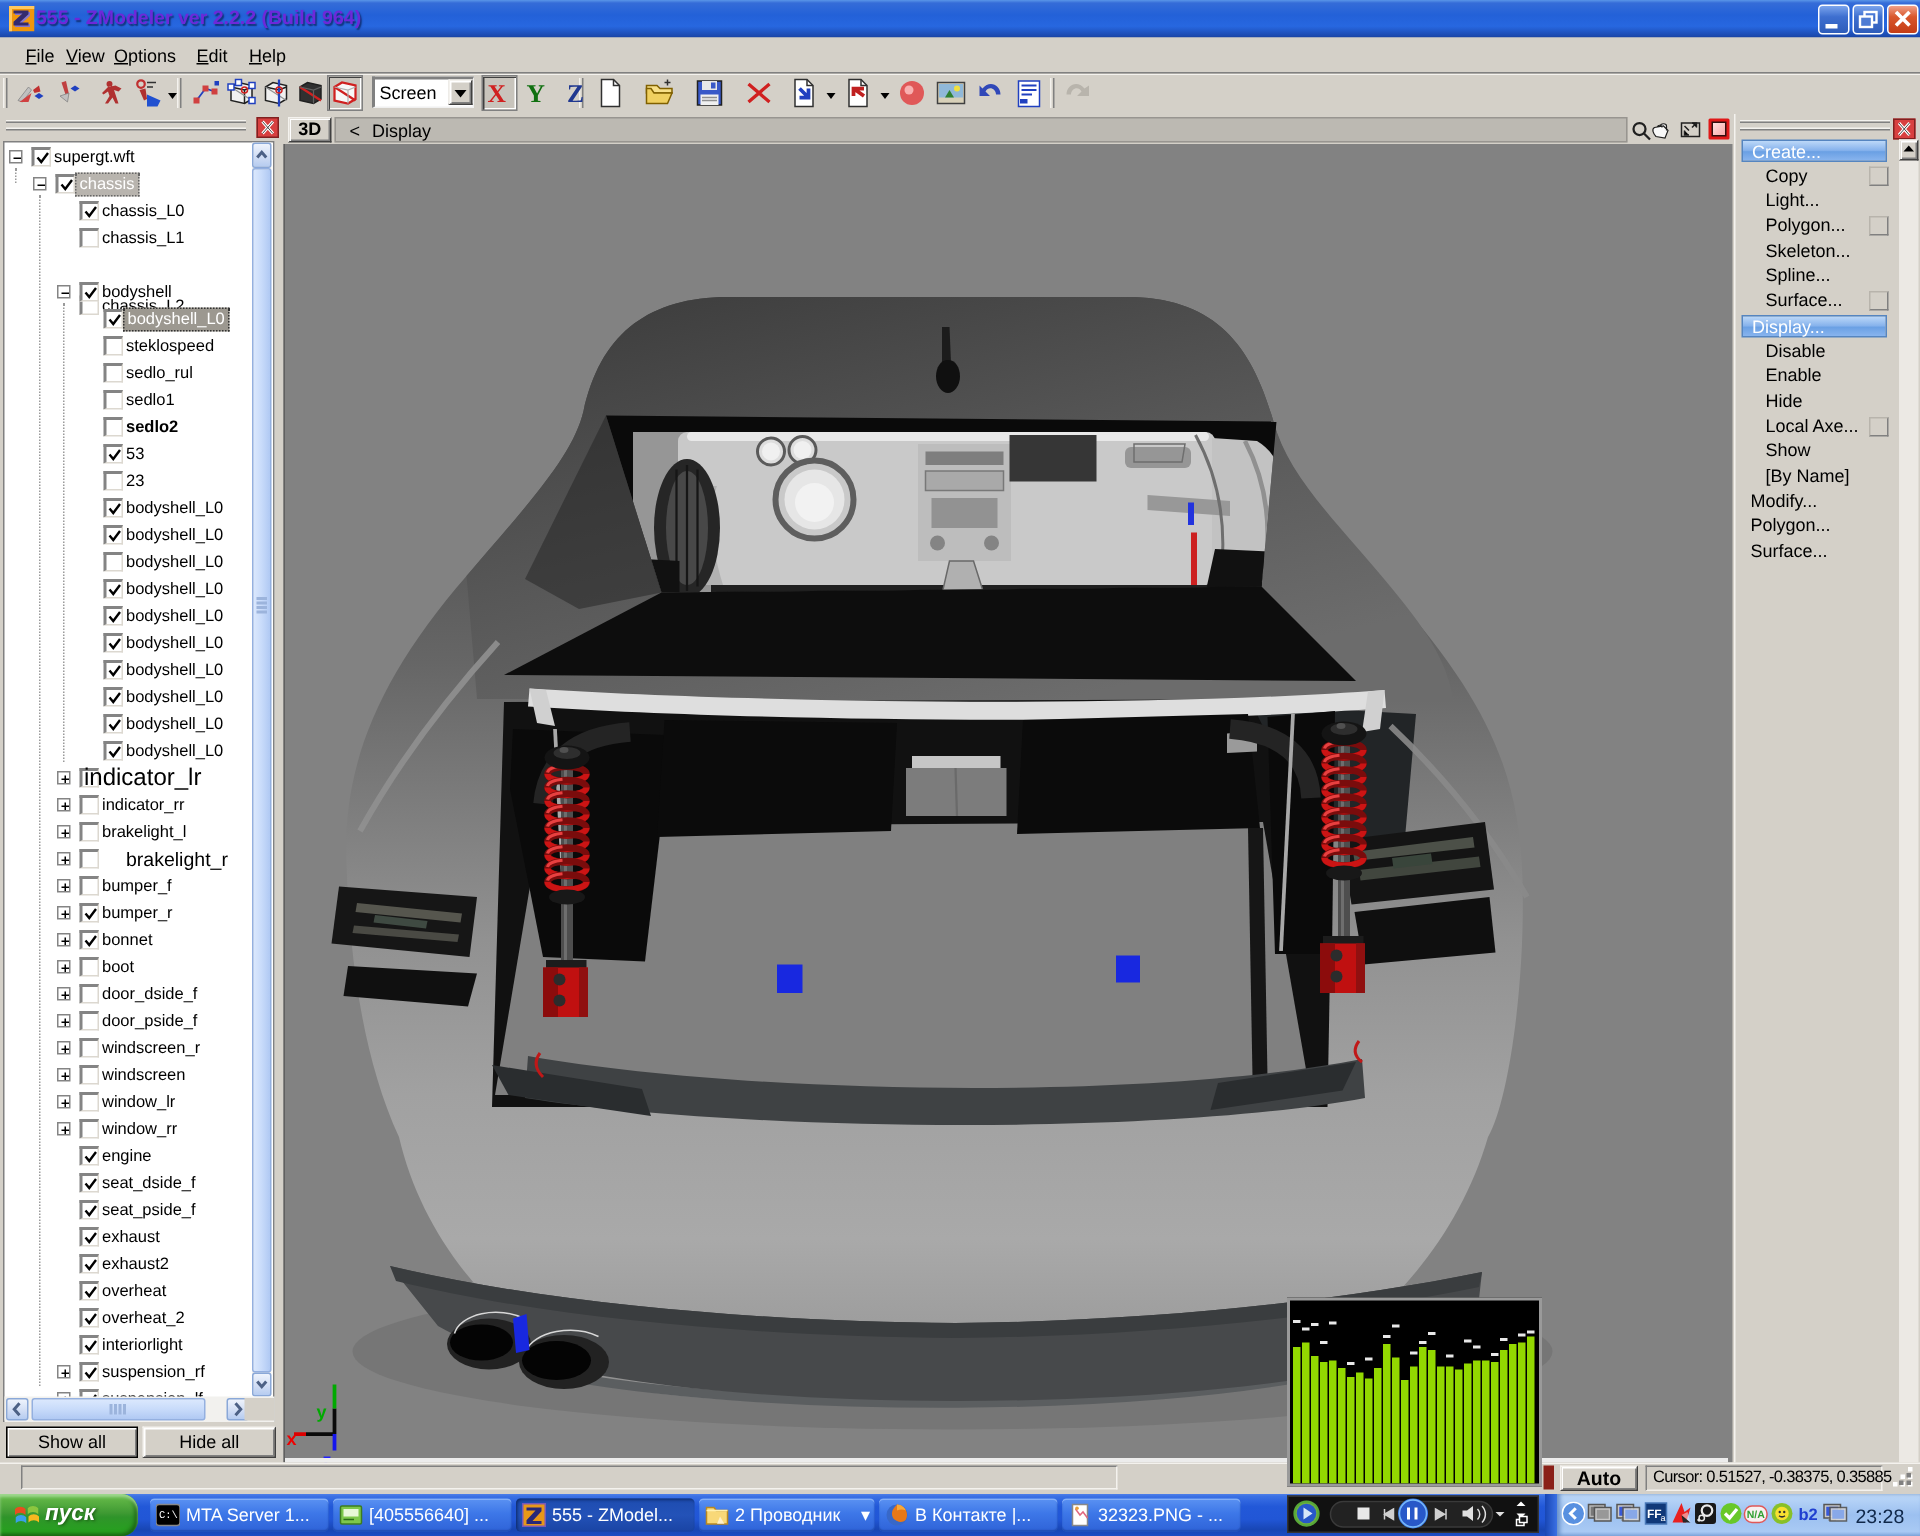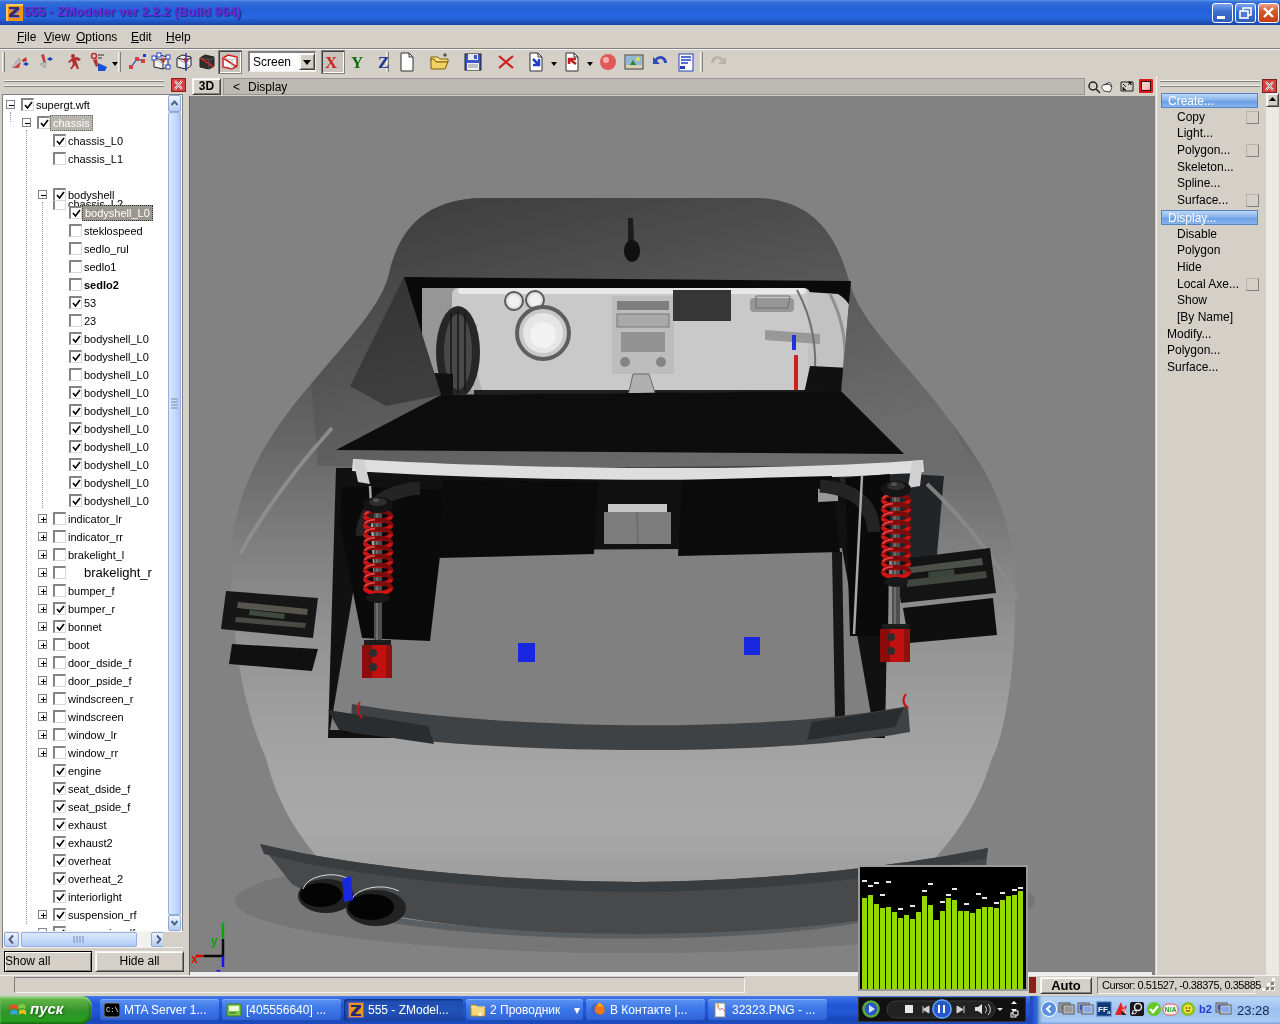--- a/index.html
+++ b/index.html
@@ -411,21 +411,21 @@
     </div>
     <div style="position:absolute;left:84px;top:2px;font-size:11px;line-height:14px">bodyshell_L0</div>
   </div>
 <div class="trow" style="left:0;top:510px;width:165px;">
     <div class="exp" style="left:38px;top:4px">
       <svg width="9" height="9" viewBox="0 0 9 9">
         <path d="M2 4.5h5M4.5 2v5" stroke="#000"></path>
       </svg>
     </div>
     <div class="cb" style="left:53px;top:2px"></div>
-    <div style="position:absolute;left:68px;top:2px;font-size:11px;line-height:14px">indicator_lr</div>
+    <div style="position:absolute;left:56px;top:2px;font-size:16px;line-height:14px">indicator_lr</div>
   </div>
 <div class="trow" style="left:0;top:528px;width:165px;">
     <div class="exp" style="left:38px;top:4px">
       <svg width="9" height="9" viewBox="0 0 9 9">
         <path d="M2 4.5h5M4.5 2v5" stroke="#000"></path>
       </svg>
     </div>
     <div class="cb" style="left:53px;top:2px"></div>
     <div style="position:absolute;left:68px;top:2px;font-size:11px;line-height:14px">indicator_rr</div>
   </div>
@@ -656,21 +656,21 @@
   </div>
 <div class="abs" style="left:21px;top:932px;width:116px;height:15px;background:linear-gradient(#dbe8fd,#c8dbfa 50%,#b0c9f3);border:1px solid #94b0e0;border-radius:2px;"></div>
 <div class="abs" style="left:73px;top:936px;width:1.5px;height:7px;background:#9cb4dc;box-shadow:3px 0 0 #9cb4dc,6px 0 0 #9cb4dc,9px 0 0 #9cb4dc"></div>
 <div class="abs" style="left:151px;top:932px;width:15px;height:15px;background:linear-gradient(#eef3fc,#cfdcf4 60%,#b6ccf0);border:1px solid #8aa8d8;border-radius:2px;">
     <svg width="13" height="13" viewBox="0 0 13 13">
       <path d="M5 2.5L8.5 6.5L5 10.5" stroke="#4d6185" stroke-width="2" fill="none"></path>
     </svg>
   </div>
 <div class="abs" style="left:163px;top:932px;width:20px;height:15px;background:#d4d0c8"></div>
 <div class="abs" style="left:2px;top:950px;width:184px;height:25px;background:#d4d0c8"></div>
-<div class="abs" style="left:4px;top:951px;width:88px;height:21px;background:#d4d0c8;border:1px solid #000;box-shadow:inset 1px 1px 0 #fff,inset -1px -1px 0 #808080;font-size:12px;line-height:19px">Show all</div>
+<div class="abs" style="left:4px;top:951px;width:88px;height:21px;background:#d4d0c8;border:1px solid #000;box-shadow:inset 1px 1px 0 #fff,inset -1px -1px 0 #808080;font-size:12px;text-align:center;line-height:19px">Show all</div>
 <div class="abs btn98" style="left:95px;top:951px;width:89px;height:21px;font-size:12px;text-align:center;line-height:19px">Hide all</div>
 <div class="abs" style="left:188px;top:76px;width:968px;height:20px;background:#d4d0c8"></div>
 <div class="abs btn98" style="left:192px;top:78px;width:29px;height:17px;font-size:12px;font-weight:bold;text-align:center;line-height:15px">3D</div>
 <div class="abs" style="left:223px;top:78px;width:862px;height:17px;background:#bcb9b2;border:1px solid #989590;font-size:12px;">
     <span style="position:absolute;left:9px;top:1px">&lt;</span>
     <span style="position:absolute;left:24px;top:1px">Display</span>
   </div>
 <svg class="abs" style="left:1087px;top:79px" width="54" height="15" viewBox="0 0 54 15">
 <circle cx="6" cy="7" r="4" fill="none" stroke="#202020" stroke-width="1.5"></circle>
     <path d="M9 10l4 4" stroke="#202020" stroke-width="1.5"></path>
@@ -960,21 +960,21 @@
 <div class="abs" style="left:1246px;top:111px;width:13px;height:13px;background:#d4d0c8;border:1px solid #b8b4ac;border-right-color:#808080;border-bottom-color:#808080"></div>
 <div class="cmditem abs" style="left:1177px;top:126px;line-height:15px">Light...</div>
 <div class="cmditem abs" style="left:1177px;top:143px;line-height:15px">Polygon...</div>
 <div class="abs" style="left:1246px;top:144px;width:13px;height:13px;background:#d4d0c8;border:1px solid #b8b4ac;border-right-color:#808080;border-bottom-color:#808080"></div>
 <div class="cmditem abs" style="left:1177px;top:160px;line-height:15px">Skeleton...</div>
 <div class="cmditem abs" style="left:1177px;top:176px;line-height:15px">Spline...</div>
 <div class="cmditem abs" style="left:1177px;top:193px;line-height:15px">Surface...</div>
 <div class="abs" style="left:1246px;top:194px;width:13px;height:13px;background:#d4d0c8;border:1px solid #b8b4ac;border-right-color:#808080;border-bottom-color:#808080"></div>
 <div class="abs" style="left:1161px;top:210px;width:97px;height:15px;background:linear-gradient(#bcd8f8,#86b2ec 48%,#6aa0e4 55%,#88b4ee);border:1px solid #5585c0;color:#fff;font-size:12px;padding-left:6px;line-height:14px">Display...</div>
 <div class="cmditem abs" style="left:1177px;top:227px;line-height:15px">Disable</div>
-<div class="cmditem abs" style="left:1177px;top:243px;line-height:15px">Polygon</div>
+<div class="cmditem abs" style="left:1177px;top:243px;line-height:15px">Enable</div>
 <div class="cmditem abs" style="left:1177px;top:260px;line-height:15px">Hide</div>
 <div class="cmditem abs" style="left:1177px;top:277px;line-height:15px">Local Axe...</div>
 <div class="abs" style="left:1246px;top:278px;width:13px;height:13px;background:#d4d0c8;border:1px solid #b8b4ac;border-right-color:#808080;border-bottom-color:#808080"></div>
 <div class="cmditem abs" style="left:1177px;top:293px;line-height:15px">Show</div>
 <div class="cmditem abs" style="left:1177px;top:310px;line-height:15px">[By Name]</div>
 <div class="cmditem abs" style="left:1167px;top:327px;line-height:15px">Modify...</div>
 <div class="cmditem abs" style="left:1167px;top:343px;line-height:15px">Polygon...</div>
 <div class="cmditem abs" style="left:1167px;top:360px;line-height:15px">Surface...</div>
 <div class="abs" style="left:1266px;top:93px;width:13px;height:882px;background:#ece9e4"></div>
 <div class="arrowbtn" style="left:1266px;top:93px;width:13px;height:14px">

